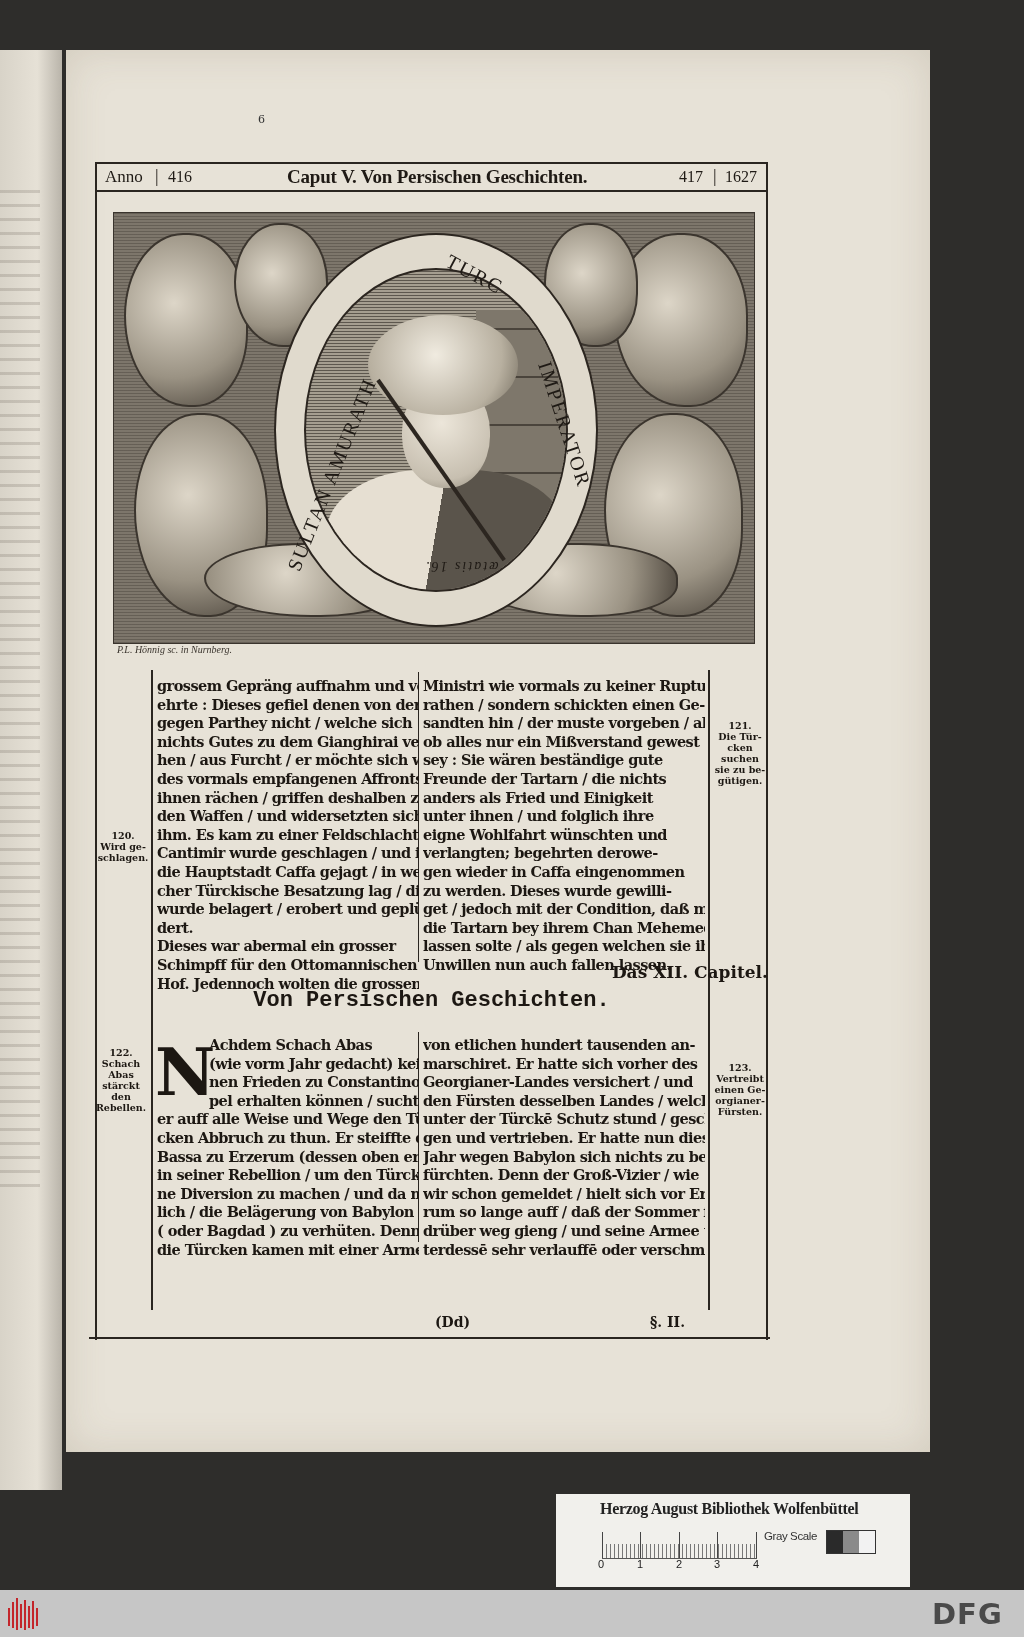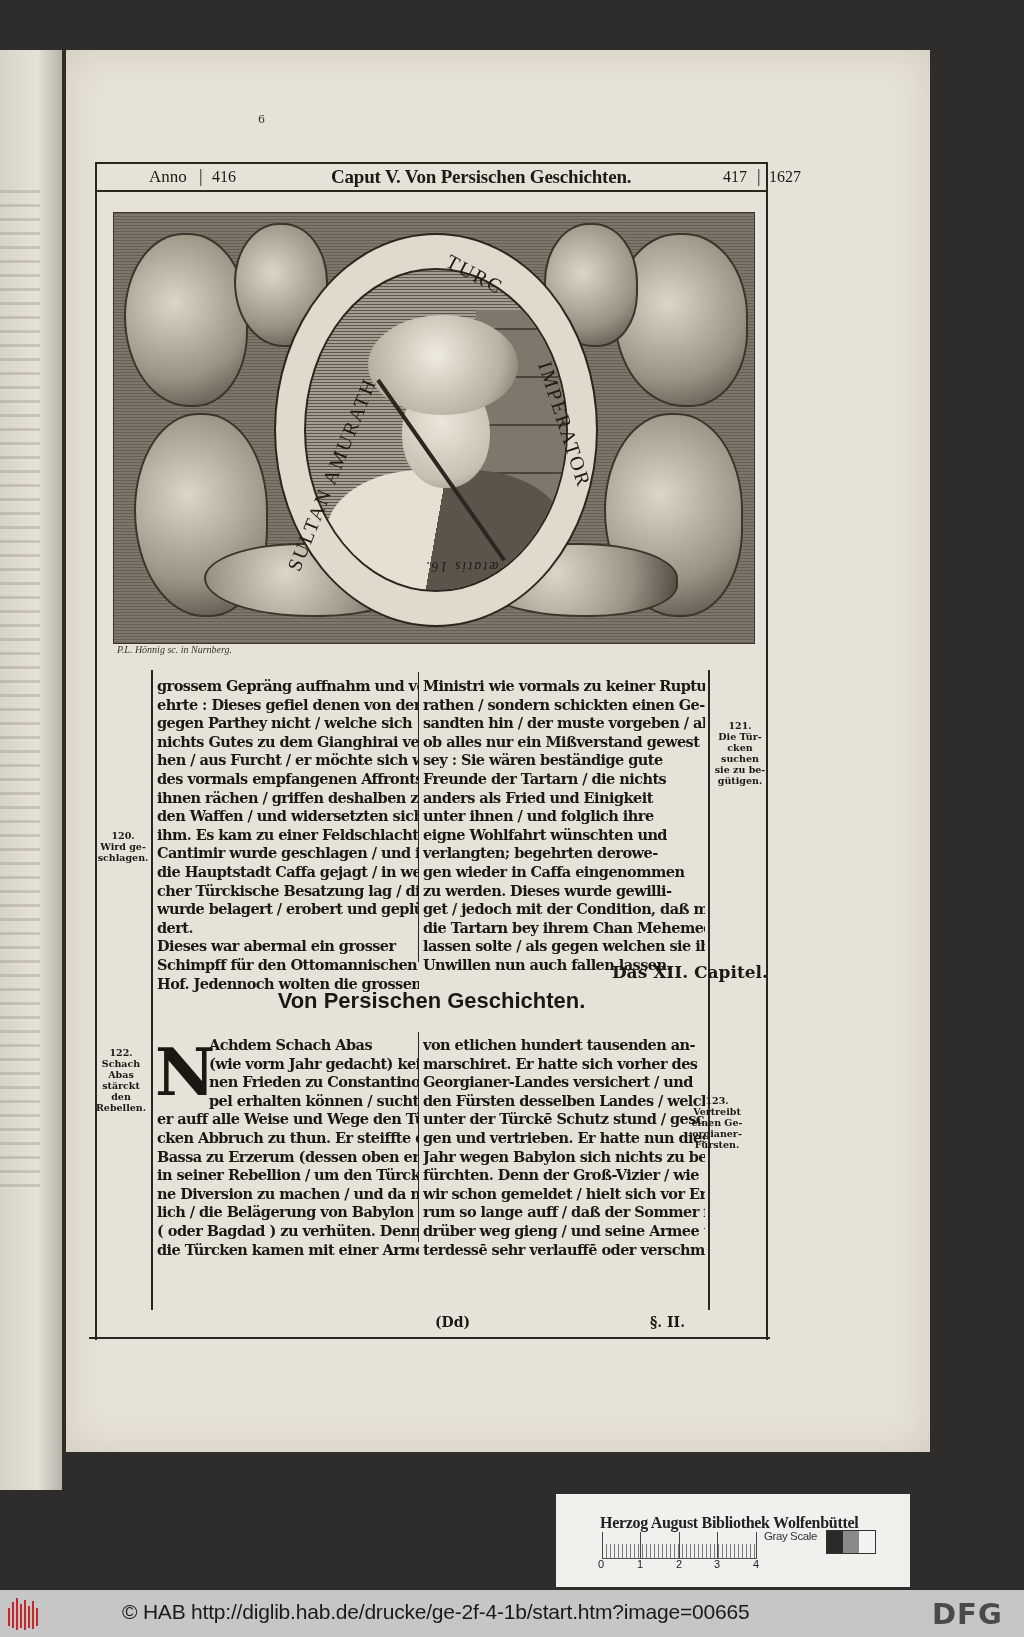--- a/index.html
+++ b/index.html
@@ -5,21 +5,21 @@
   html,body{margin:0;padding:0;}
   body{width:1024px;height:1637px;position:relative;overflow:hidden;background:#2b2a28;font-family:"DejaVu Serif",serif;}
   .scan-bg{position:absolute;left:0;top:0;width:1024px;height:1590px;background:#2e2d2b;}
   .prev-page{position:absolute;left:0;top:50px;width:62px;height:1440px;background:linear-gradient(90deg,#d8d3c8,#e6e1d6 60%,#b9b4aa);}
   .prev-page-shade{position:absolute;left:0;top:140px;width:40px;height:1000px;background:repeating-linear-gradient(180deg,rgba(80,70,60,.18) 0 3px,transparent 3px 14px);}
   .page{position:absolute;left:66px;top:50px;width:864px;height:1402px;background:#e7e2d7;box-shadow:inset 0 0 40px rgba(120,105,80,.18);}
   .page-mark{position:absolute;left:192px;top:63px;font-size:11px;color:#333;}
   .frame{position:absolute;left:95px;top:162px;width:673px;height:1178px;}
   .header-rule-top{position:absolute;left:0;top:0;width:673px;height:2px;background:#2a2520;}
   .header-rule-bot{position:absolute;left:0;top:28px;width:673px;height:2px;background:#2a2520;}
-  .header{position:absolute;left:0;top:3px;width:673px;height:24px;font-family:"Liberation Serif",serif;color:#1f1a15;margin-left:44px;}
+  .header{position:absolute;left:0;top:3px;width:673px;height:24px;font-family:"Liberation Serif",serif;color:#1f1a15;}
   .h-anno{position:absolute;left:10px;top:2px;font-size:17px;}
   .h-sep{position:absolute;top:1px;font-size:18px;}
   .h-416{position:absolute;left:73px;top:3px;font-size:16px;}
   .h-title{position:absolute;left:192px;top:1px;font-size:19px;font-weight:bold;letter-spacing:-.2px;}
   .h-417{position:absolute;left:584px;top:3px;font-size:16px;}
   .h-1627{position:absolute;left:630px;top:3px;font-size:16px;text-align:center;}
   .outer-left-rule{position:absolute;left:0;top:0;width:2px;height:1178px;background:#2a2520;}
   .outer-right-rule{position:absolute;left:671px;top:0;width:2px;height:1178px;background:#2a2520;}
   .inner-left-rule{position:absolute;left:56px;top:508px;width:2px;height:640px;background:#2a2520;}
   .inner-right-rule{position:absolute;left:613px;top:508px;width:2px;height:640px;background:#2a2520;}
@@ -42,31 +42,31 @@
   .caption{position:absolute;left:22px;top:482px;font-family:"Liberation Serif",serif;font-style:italic;font-size:10px;color:#3a342d;}
   .col{position:absolute;font-family:"DejaVu Serif",serif;color:#1c1712;font-size:14.5px;line-height:18.6px;font-weight:bold;letter-spacing:-.55px;}
   .col div{white-space:nowrap;overflow:hidden;}
   .col-a{left:62px;top:515px;width:262px;}
   .col-b{left:328px;top:515px;width:282px;}
   .col-c{left:62px;top:874px;width:262px;}
   .col-d{left:328px;top:874px;width:282px;}
   .col-div-1{position:absolute;left:323px;top:510px;width:1px;height:290px;background:#2a2520;}
   .col-div-2{position:absolute;left:323px;top:870px;width:1px;height:210px;background:#2a2520;}
   .chapter-num{position:absolute;left:0;top:800px;width:673px;text-align:right;font-family:"DejaVu Serif",serif;font-weight:bold;font-size:17px;color:#1c1712;}
-  .chapter-title{position:absolute;left:0;top:826px;width:673px;text-align:center;font-family:Liberation Sans, sans-serif;font-weight:bold;font-size:22px;color:#1c1712;}
+  .chapter-title{position:absolute;left:0;top:826px;width:673px;text-align:center;font-family:Liberation Mono, monospace;font-weight:bold;font-size:22px;color:#1c1712;}
   .dropcap{position:absolute;left:60px;top:874px;width:50px;height:72px;font-family:"DejaVu Serif",serif;font-weight:bold;font-size:66px;line-height:72px;color:#1c1712;text-align:center;}
   .margin-note{position:absolute;font-family:"DejaVu Serif",serif;font-weight:bold;font-size:9.5px;line-height:11px;color:#1c1712;text-align:center;}
   .mn-120{left:0px;top:668px;width:56px;}
   .mn-121{left:617px;top:558px;width:56px;}
   .mn-122{left:-2px;top:885px;width:56px;}
-  .mn-123{left:594px;top:900px;width:56px;margin-top:33px;}
+  .mn-123{left:617px;top:900px;width:56px;}
   .signature{position:absolute;left:340px;top:1152px;font-family:"DejaVu Serif",serif;font-weight:bold;font-size:14px;color:#1c1712;}
   .catchword{position:absolute;left:555px;top:1152px;font-family:"DejaVu Serif",serif;font-weight:bold;font-size:14px;color:#1c1712;}
   .card{position:absolute;left:556px;top:1494px;width:354px;height:93px;background:#f1f0ec;}
-  .card-title{position:absolute;left:44px;top:20px;font-family:"Liberation Serif",serif;font-weight:bold;font-size:16px;color:#222;letter-spacing:-.3px;}
+  .card-title{position:absolute;left:44px;top:6px;font-family:"Liberation Serif",serif;font-weight:bold;font-size:16px;color:#222;letter-spacing:-.3px;}
   .ruler{position:absolute;left:46px;top:38px;width:155px;height:26px;border-bottom:1px solid #555;
     background:repeating-linear-gradient(90deg,#777 0 1px,transparent 1px 4px);background-size:100% 14px;background-repeat:no-repeat;background-position:0 12px;}
   .ruler-major{position:absolute;top:0;width:1px;height:26px;background:#444;}
   .ruler-labels{position:absolute;left:40px;top:64px;width:170px;height:14px;font-family:"Liberation Sans",sans-serif;font-size:11px;color:#222;}
   .ruler-labels span{position:absolute;top:0;}
   .gray-label{position:absolute;left:208px;top:36px;font-family:"Liberation Sans",sans-serif;font-size:11.5px;color:#333;letter-spacing:-.4px;}
   .gray-scale{position:absolute;left:270px;top:36px;width:48px;height:22px;border:1px solid #333;display:flex;}
   .gray-scale span{flex:1;}
   .footer{position:absolute;left:0;top:1590px;width:1024px;height:47px;background:#c6c6c6;}
   .hab-logo{position:absolute;left:6px;top:8px;width:34px;height:32px;}
@@ -260,15 +260,14 @@
   <div class="hab-logo">
     <i style="left:2px;top:10px;height:18px"></i>
       <i style="left:6px;top:4px;height:26px"></i>
       <i style="left:10px;top:0;height:32px"></i>
     <i style="left:14px;top:6px;height:24px"></i>
       <i style="left:18px;top:2px;height:30px"></i>
       <i style="left:22px;top:8px;height:22px"></i>
     <i style="left:26px;top:3px;height:28px"></i>
       <i style="left:30px;top:10px;height:18px"></i>
   </div>
-  <div class="footer-text">© HAB http://diglib.hab.de/drucke/ge-2f-4-1b/start.htm?image=00665</div>
   <div class="dfg">DFG</div>
 </div>
 
 </body></html>

